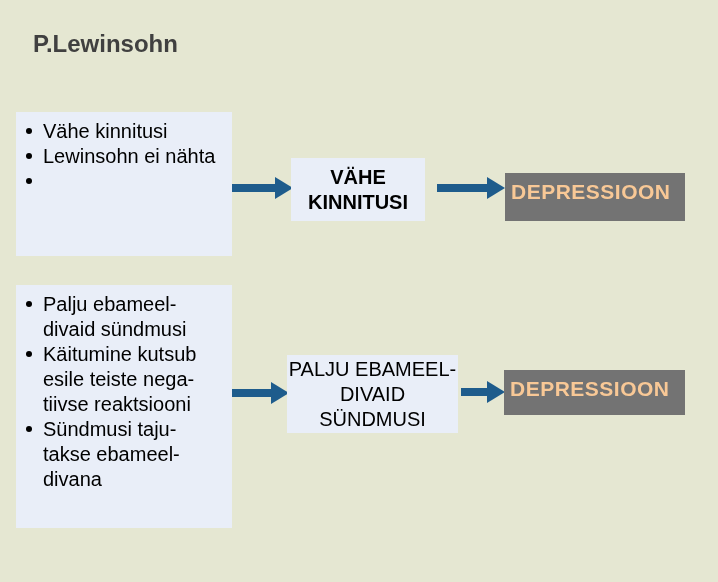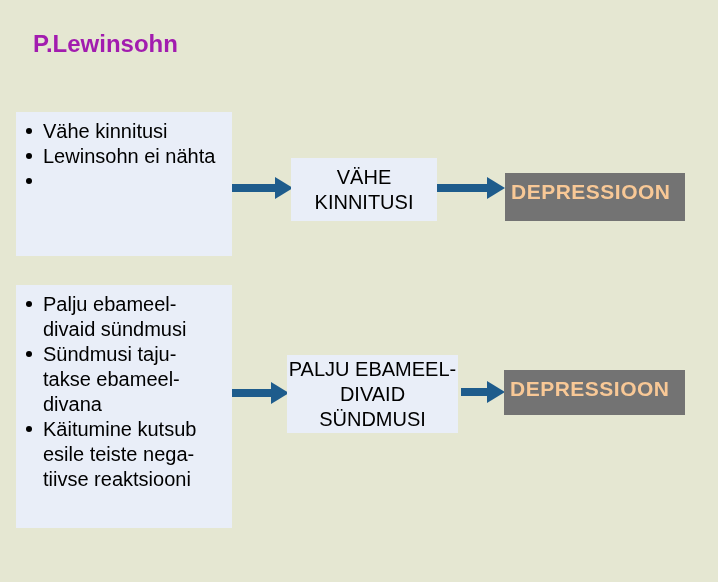--- a/index.html
+++ b/index.html
@@ -6,21 +6,21 @@
   html,body { width:718px; height:582px; }
   body { font-family:"Liberation Sans", sans-serif; color:#000; }
 
   .slide {
     position:relative; width:718px; height:582px;
     background:#e5e7d2; overflow:hidden;
   }
 
   .title {
     position:absolute; left:33px; top:30px;
-    font-size:24px; font-weight:bold; color:#a21caf;
+    font-size:24px; font-weight:bold; color:#404040;
   }
 
   .panel {
     position:absolute; background:#e9eef8;
     font-size:20px; line-height:25px;
   }
   .panel-causes-1 { left:16px; top:112px; width:216px; height:144px; padding-top:7px; }
   .panel-causes-2 { left:16px; top:285px; width:216px; height:243px; padding-top:7px; }
 
   .panel ul { list-style:none; }
@@ -29,21 +29,21 @@
     position:absolute; left:10px; top:9px;
     width:6px; height:6px; border-radius:50%; background:#000;
   }
   .bt { white-space:pre-line; }
 
   .mediator {
     position:absolute; background:#e9eef8;
     display:flex; align-items:center; justify-content:center;
     text-align:center; font-size:20px; line-height:25px;
   }
-  .mediator-1 { left:291px; top:158px; width:146px; height:63px; }
+  .mediator-1 { left:291px; top:158px; width:134px; height:63px;font-weight:bold; }
   .mediator-2 { left:287px; top:355px; width:171px; height:78px; }
   .mediator span { white-space:pre-line; }
 
   .outcome {
     position:absolute; background:#737373; color:#f8c896;
     font-weight:bold; font-size:21px; line-height:24px;
     letter-spacing:0.5px; padding:7px 0 0 6px;
   }
   .outcome-1 { left:505px; top:173px; width:180px; height:48px; }
   .outcome-2 { left:504px; top:370px; width:181px; height:45px; }
@@ -94,29 +94,29 @@
 
   <div class="panel panel-causes-2">
     <ul>
       <li>
         <span class="dot"></span>
         <span class="bt">Palju ebameel-
 divaid sündmusi</span>
       </li>
       <li>
         <span class="dot"></span>
+        <span class="bt">Käitumine kutsub
+esile teiste nega-
+tiivse reaktsiooni</span>
+      </li>
+      <li>
+        <span class="dot"></span>
         <span class="bt">Sündmusi taju-
 takse ebameel-
 divana</span>
-      </li>
-      <li>
-        <span class="dot"></span>
-        <span class="bt">Käitumine kutsub
-esile teiste nega-
-tiivse reaktsiooni</span>
       </li>
     </ul>
   </div>
 
   <svg class="arrow" style="left:232px; top:380px;" width="57" height="26" viewBox="0 0 57 26">
     <rect x="0" y="9" width="41" height="8" fill="#1e5c8c"></rect>
     <polygon points="39,2 57,13 39,24" fill="#1e5c8c"></polygon>
   </svg>
 
   <div class="mediator mediator-2">

